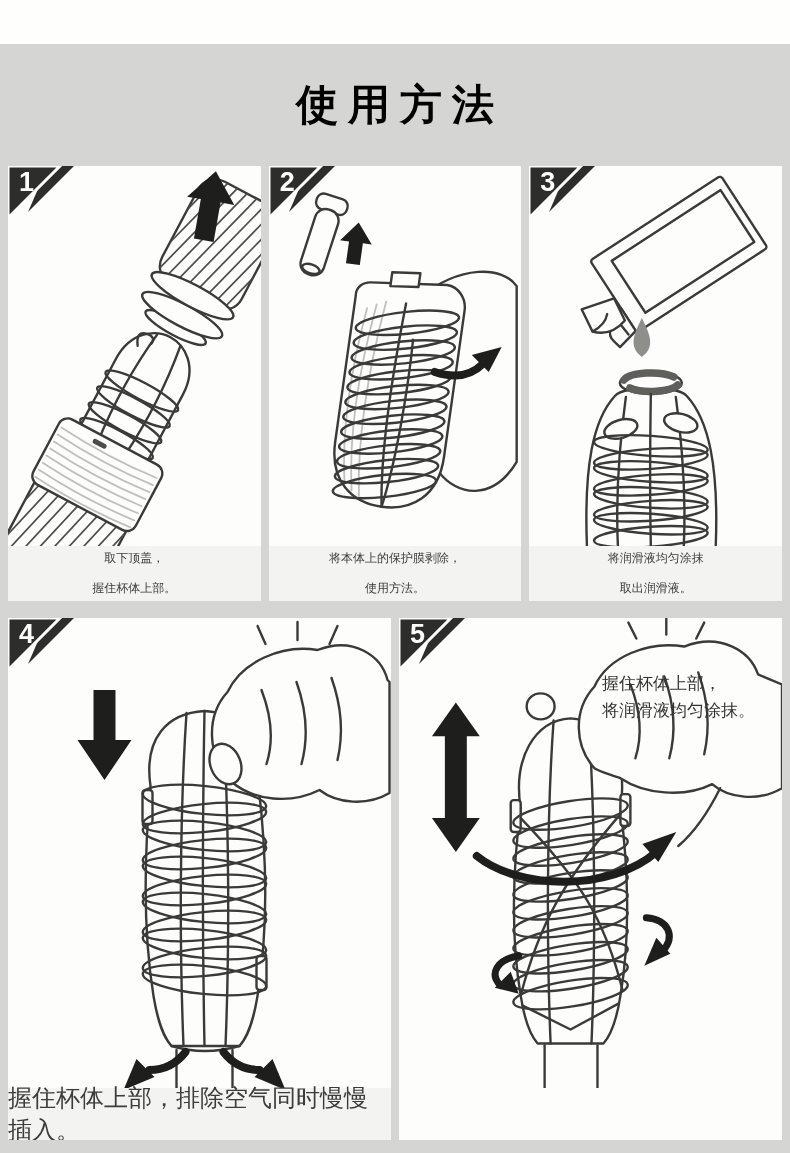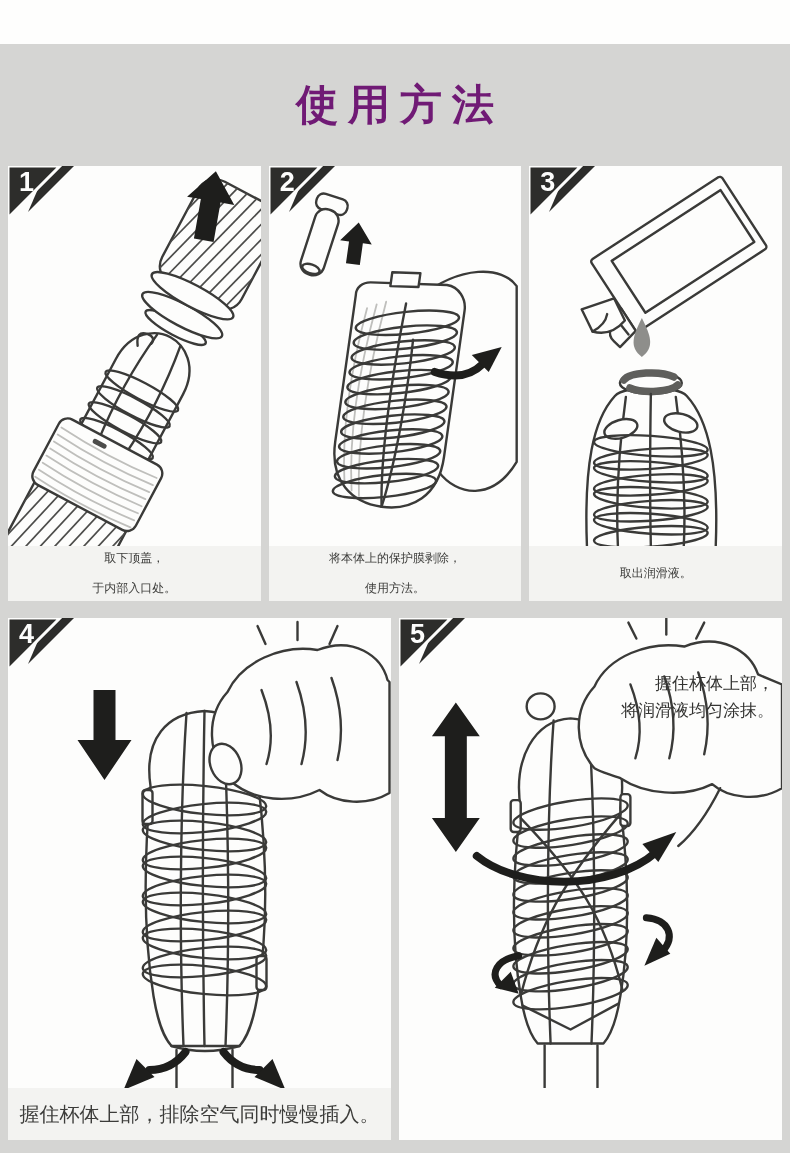--- a/index.html
+++ b/index.html
@@ -1,36 +1,36 @@
 <!DOCTYPE html>
 <html><head>
 <meta charset="utf-8">
 <style>
   html,body{margin:0;padding:0;background:#bfbfbd;}
   .page{position:relative;width:790px;height:1153px;margin:0 auto;background:#d5d5d3;overflow:hidden;
         font-family:"Liberation Sans","DejaVu Sans",sans-serif;}
   .top-white{height:44px;background:#fefefd;}
   .header{height:122px;display:flex;align-items:center;justify-content:center;}
-  .title{margin:8px;font-size:42px;font-weight:700;color:#701a75;letter-spacing:10px;padding-left:10px;text-align:center;}
+  .title{margin:8px;font-size:42px;font-weight:700;color:#000000;letter-spacing:10px;padding-left:10px;text-align:center;}
   .row{display:flex;gap:8px;padding:0 8px;}
   .row2{margin-top:17px;}
   .panel{position:relative;background:#fdfdfc;flex:1;overflow:hidden;}
   .row1 .panel{height:435px;}
   .row2 .panel{height:522px;}
   .illu{display:block;width:100%;}
   .row1 .illu{height:380px;}
   .row2 .illu{height:470px;}
   .badge{position:absolute;top:0;left:0;width:66px;height:66px;}
   .badge svg{position:absolute;top:0;left:0;}
   .badge .num{position:absolute;top:1px;left:11px;color:#fdfdfc;font-size:27px;font-weight:700;}
   .cap{position:absolute;left:0;right:0;bottom:0;background:#f3f3f1;display:flex;flex-direction:column;
        align-items:center;justify-content:center;color:#3c3c3a;}
   .row1 .cap{height:55px;font-size:12px;line-height:1.42;gap:12px;}
-  .row2 .cap{height:52px;font-size:20px;}
-  .note{position:absolute;top:52px;right:8px;width:172px;text-align:right;font-size:17px;
+  .row2 .cap{height:52px;font-size:24px;}
+  .note{position:absolute;top:52px;right:8px;width:172px;text-align:left;font-size:17px;
         line-height:1.6;color:#333331;}
   
   .ln{fill:none;stroke:#3a3a38;stroke-width:2.4;stroke-linecap:round;stroke-linejoin:round;}
   .sh{fill:#fdfdfc;stroke:#3a3a38;stroke-width:2.4;stroke-linecap:round;stroke-linejoin:round;}
   .lt{fill:none;stroke:#bfbfbc;stroke-width:1.8;stroke-linecap:round;}
   .hs{fill:none;stroke:#4c4c4a;stroke-width:1.7;}
   .blk{fill:#1e1e1c;stroke:none;}
   .thk{fill:none;stroke:#1e1e1c;stroke-width:8;stroke-linecap:round;}
   .thn{fill:none;stroke:#1e1e1c;stroke-width:7;stroke-linecap:round;}
 </style>
@@ -128,21 +128,21 @@
             </g>
             <ellipse class="sh" cx="0" cy="-74" rx="46" ry="11"></ellipse>
           </g>
         </g>
         <g transform="translate(196,74) rotate(10)">
           <polygon class="blk" points="-10,0 -10,-40 -24,-40 0,-70 24,-40 10,-40 10,0"></polygon>
         </g>
       </svg>
       <div class="cap">
         <div>取下顶盖，</div>
-        <div>于内部入口处。</div>
+        <div>握住杯体上部。</div>
       </div>
     </section>
 
     <section class="panel">
       <div class="badge">
         <svg width="66" height="66">
           <polygon points="40,0 66,0 20,46" fill="#2d2d2b"></polygon>
           <polygon points="0,0 52,0 0,52" fill="#2d2d2b" stroke="#fdfdfc" stroke-width="3"></polygon>
         </svg>
         <span class="num">2</span>
@@ -223,20 +223,21 @@
           <ellipse class="ln" cx="122" cy="293" rx="57" ry="10" transform="rotate(-4 122 293)"></ellipse>
           <ellipse class="ln" cx="122" cy="306" rx="57" ry="10" transform="rotate(4 122 306)"></ellipse>
           <ellipse class="ln" cx="122" cy="319" rx="57" ry="10" transform="rotate(-4 122 319)"></ellipse>
           <ellipse class="ln" cx="122" cy="332" rx="57" ry="10" transform="rotate(4 122 332)"></ellipse>
           <ellipse class="ln" cx="122" cy="345" rx="57" ry="10" transform="rotate(-4 122 345)"></ellipse>
           <ellipse class="ln" cx="122" cy="358" rx="57" ry="10" transform="rotate(4 122 358)"></ellipse>
           <ellipse class="ln" cx="122" cy="371" rx="57" ry="10" transform="rotate(-4 122 371)"></ellipse>
         </g>
       </svg>
       <div class="cap">
+        <div>将润滑液均匀涂抹</div>
         <div>取出润滑液。</div>
       </div>
     </section>
   </div>
 
   <div class="row row2">
 
     <section class="panel">
       <div class="badge">
         <svg width="66" height="66">

